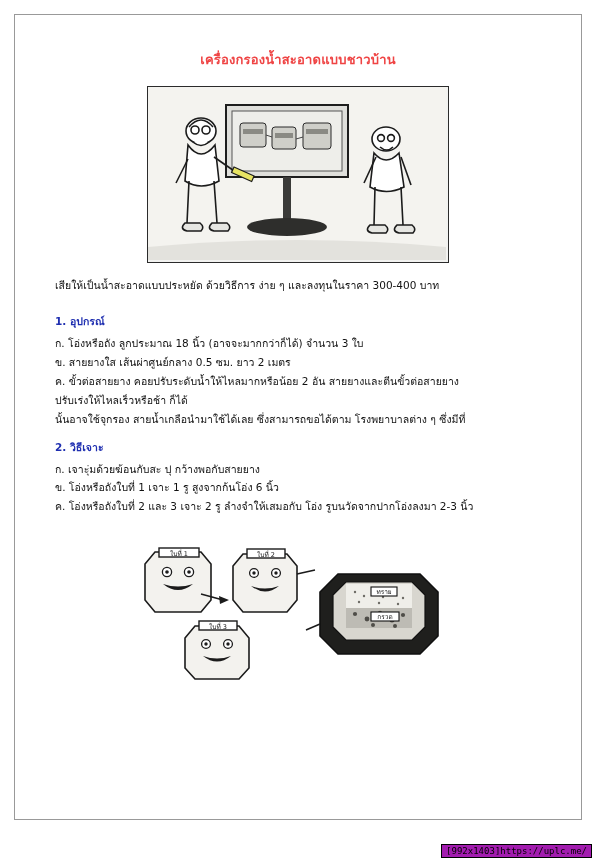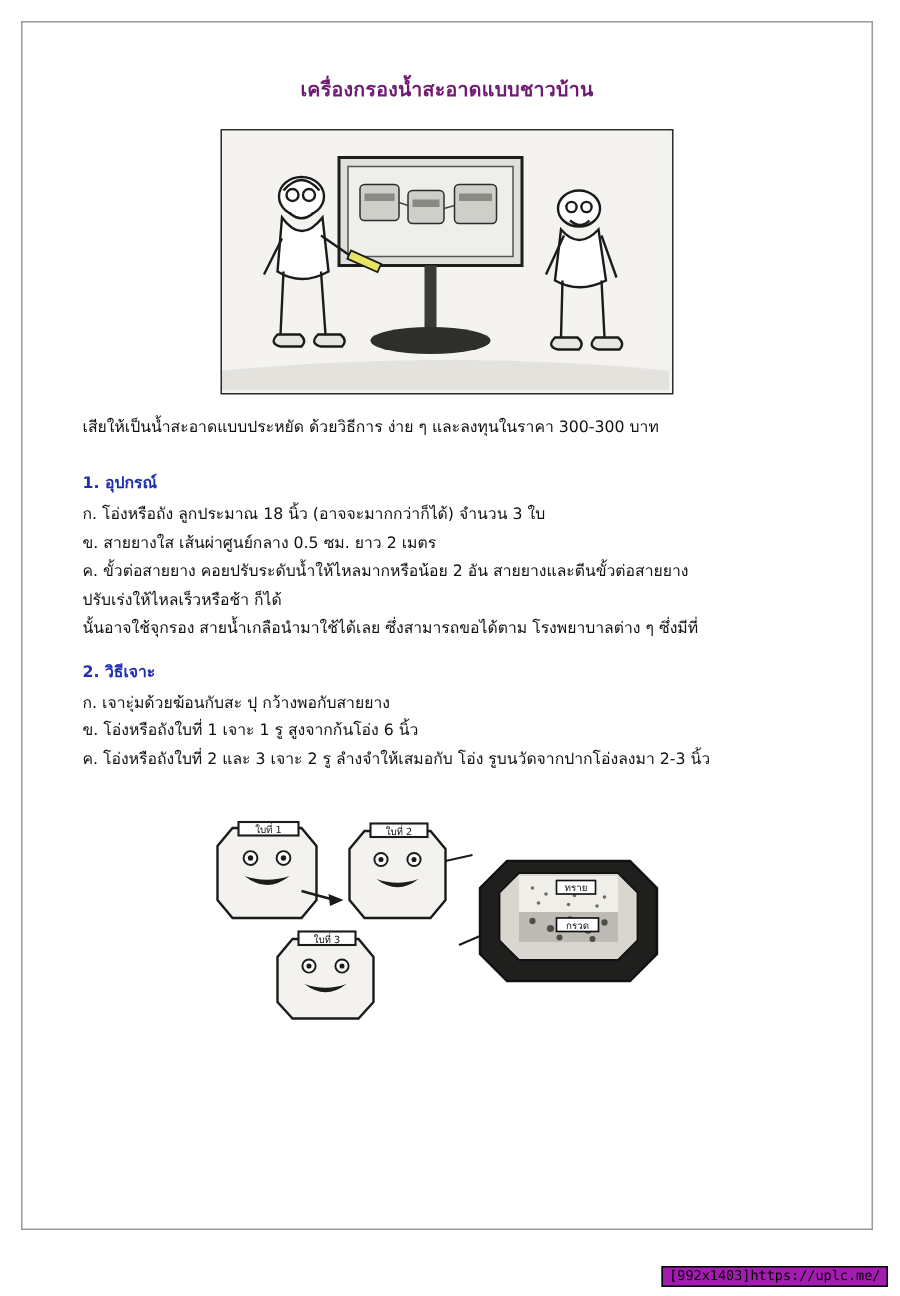--- a/index.html
+++ b/index.html
@@ -24,21 +24,21 @@
     border: 1px solid #999999;
     box-sizing: border-box;
     overflow: hidden;
   }
   .doc {
     padding: 34px 40px 10px 40px;
     box-sizing: border-box;
   }
   .title {
     text-align: center;
-    color: #701a75;
+    color: #ef4444;
     font-size: 13px;
     font-weight: bold;
     margin: 0 0 16px 0;
     letter-spacing: 0.2px;
   }
   .figure-top {
     margin: 0 auto 14px auto;
     width: 300px;
     height: 175px;
     border: 1px solid #2b2b2b;
@@ -149,21 +149,21 @@
           <path d="M222 138 q-6 6 2 8 l14 0 q4 -4 -1 -8 z" fill="#e6e6e2"></path>
           <path d="M249 138 q-6 6 2 8 l14 0 q4 -4 -1 -8 z" fill="#e6e6e2"></path>
           <path d="M228 70 l-12 26" fill="none"></path>
           <path d="M253 70 l10 28" fill="none"></path>
         </g>
 
         <path d="M0 160 q150 -14 298 0 l0 13 l-298 0 z" fill="#e3e2dd"></path>
       </svg>
     </div>
 
-    <p class="para">เสียให้เป็นน้ำสะอาดแบบประหยัด ด้วยวิธีการ ง่าย ๆ และลงทุนในราคา 300-300 บาท</p>
+    <p class="para">เสียให้เป็นน้ำสะอาดแบบประหยัด ด้วยวิธีการ ง่าย ๆ และลงทุนในราคา 300-400 บาท</p>
 
     <div class="block-gap"></div>
 
     <h2 class="section-head">1. อุปกรณ์</h2>
     <p class="item">ก. โอ่งหรือถัง ลูกประมาณ 18 นิ้ว (อาจจะมากกว่าก็ได้) จำนวน 3 ใบ</p>
     <p class="item">ข. สายยางใส เส้นผ่าศูนย์กลาง 0.5 ซม. ยาว 2 เมตร</p>
     <p class="item">ค. ขั้วต่อสายยาง คอยปรับระดับน้ำให้ไหลมากหรือน้อย 2 อัน สายยางและตีนขั้วต่อสายยาง</p>
     <p class="item">ปรับเร่งให้ไหลเร็วหรือช้า ก็ได้</p>
     <p class="item">นั้นอาจใช้จุกรอง สายน้ำเกลือนำมาใช้ได้เลย ซึ่งสามารถขอได้ตาม โรงพยาบาลต่าง ๆ ซึ่งมีที่</p>
 

